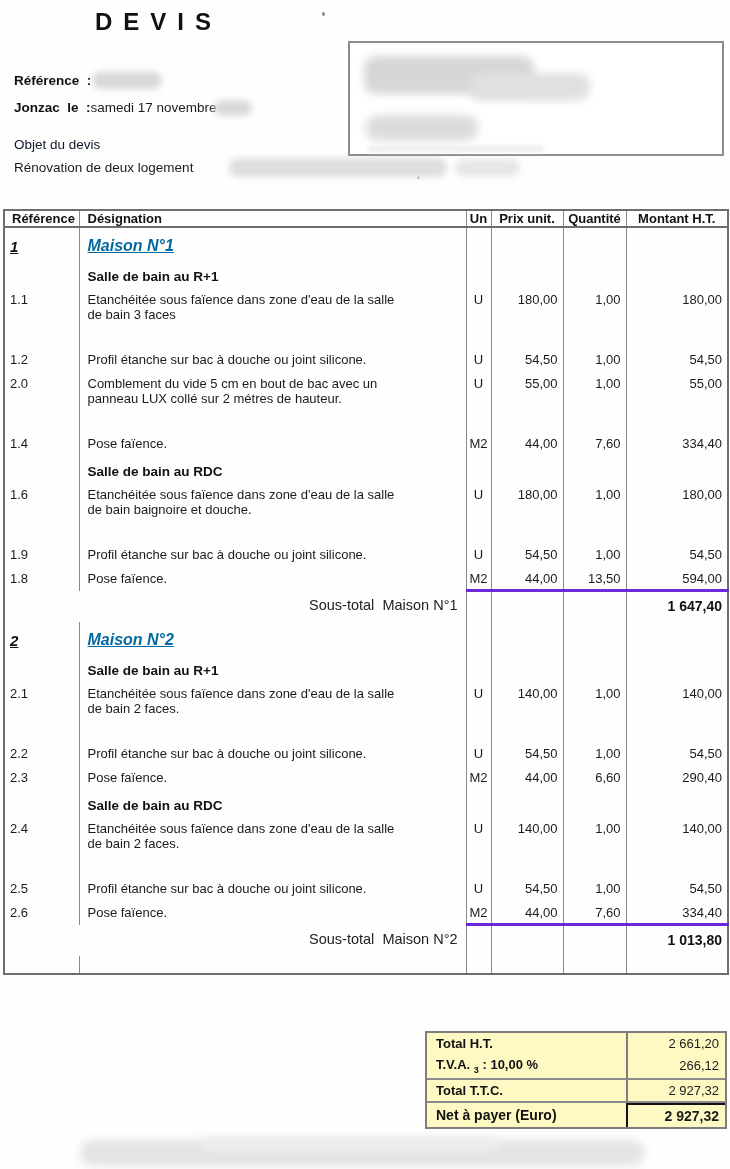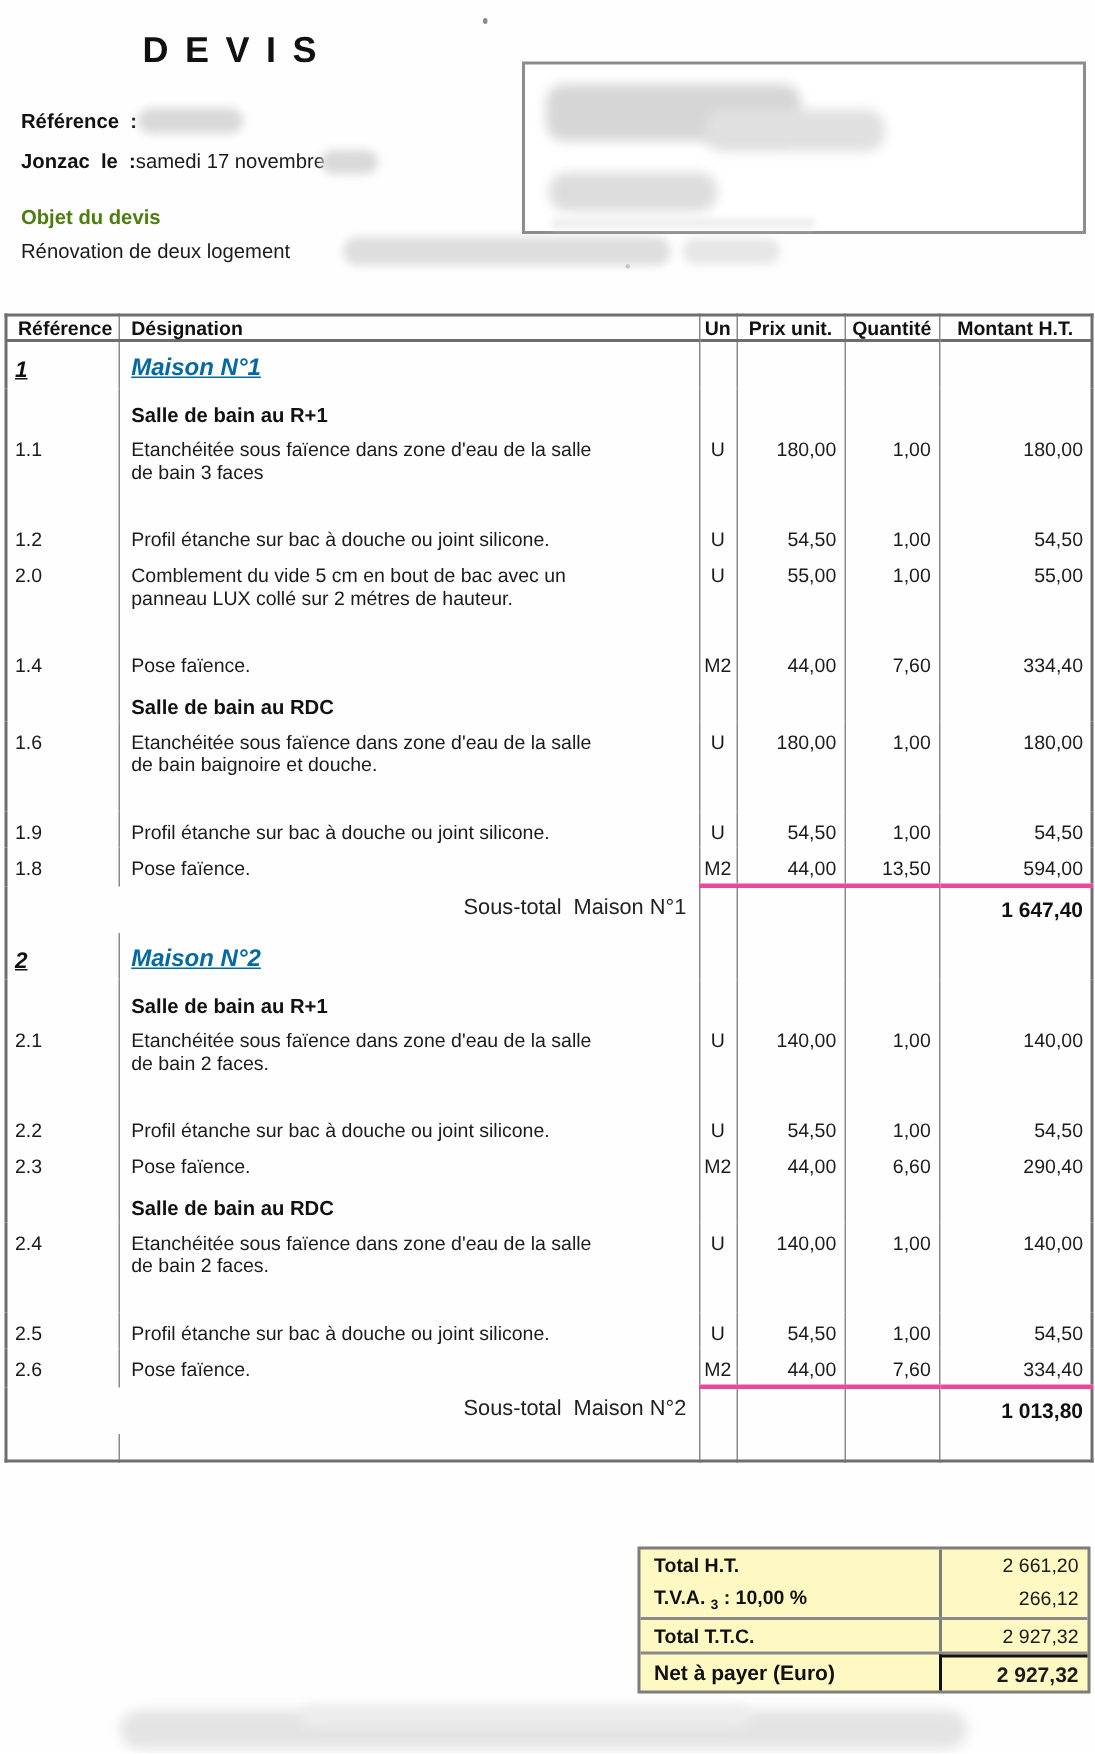--- a/index.html
+++ b/index.html
@@ -9,32 +9,32 @@
     width: 730px;
     height: 1169px;
     background: #fefefe;
     font-family: "Liberation Sans", sans-serif;
     color: #1b1b1b;
     overflow: hidden;
   }
 
   
   .doc-title {
-    position: absolute; left: 95px; top: 20px;
+    position: absolute; left: 95px; top: 8px;
     font-size: 24px; font-weight: bold; letter-spacing: 11px;
     color: #111;
   }
   .artifact-dot { position: absolute; left: 322px; top: 12px; width: 3px; height: 4px; background: #8a8a8a; border-radius: 50%; }
   .artifact-dot2 { position: absolute; left: 417px; top: 176px; width: 3px; height: 3px; background: #b5b5b5; border-radius: 50%; }
 
   .info-line { position: absolute; left: 14px; font-size: 13.5px; white-space: pre; }
   .info-bold { font-weight: bold; color: #111; }
   .ref-line { top: 73px; }
   .date-line { top: 100px; }
-  .object-label-line { top: 137px; font-weight: bold; color: #4d7c0f; text-align: right; }
+  .object-label-line { top: 137px; font-weight: normal; color: #0f172a; text-align: right; }
   .object-value-line { top: 160px; }
 
   
   .redact { position: absolute; background: #d9d9d9; border-radius: 9px; filter: blur(3px); }
   .redact.light { background: #e6e6e6; }
   .redact-ref   { left: 92px;  top: 72px;  width: 70px;  height: 17px; }
   .redact-year  { left: 214px; top: 100px; width: 38px;  height: 16px; }
   .redact-obj-1 { left: 229px; top: 158px; width: 218px; height: 19px; background:#dedede; }
   .redact-obj-2 { left: 455px; top: 159px; width: 65px;  height: 17px; background:#e3e3e3; }
 
@@ -87,21 +87,21 @@
   .section-title { font-weight: bold; font-style: italic; text-decoration: underline; font-size: 16px; color:#0369a1; }
 
   tr.tr-subheading td { padding-top: 10px; padding-bottom: 2px; }
   .subheading-text { font-weight: bold; font-size: 13.5px; color:#111; }
 
   tr.tr-subtotal td { padding-top: 6px; padding-bottom: 8px; padding-left: 32px; }
   td.subtotal-label {
     text-align: right; padding-right: 8px;
     font-size: 14.5px; white-space: pre; color:#222;
   }
-  tr.tr-subtotal td.thick-top { border-top: 3px solid #ec4899; }
+  tr.tr-subtotal td.thick-top { border-top: 3px solid #6d28d9; }
   td.subtotal-amount { font-weight: bold; font-size: 14px; color:#111; }
 
   tr.tr-gap td { height: 18px; }
 
   
   .totals {
     position: absolute; left: 425px; top: 1031px; width: 302px;
     border: 2px solid #7d7d7d; background: #fef9c3;
     font-size: 13px;
   }

